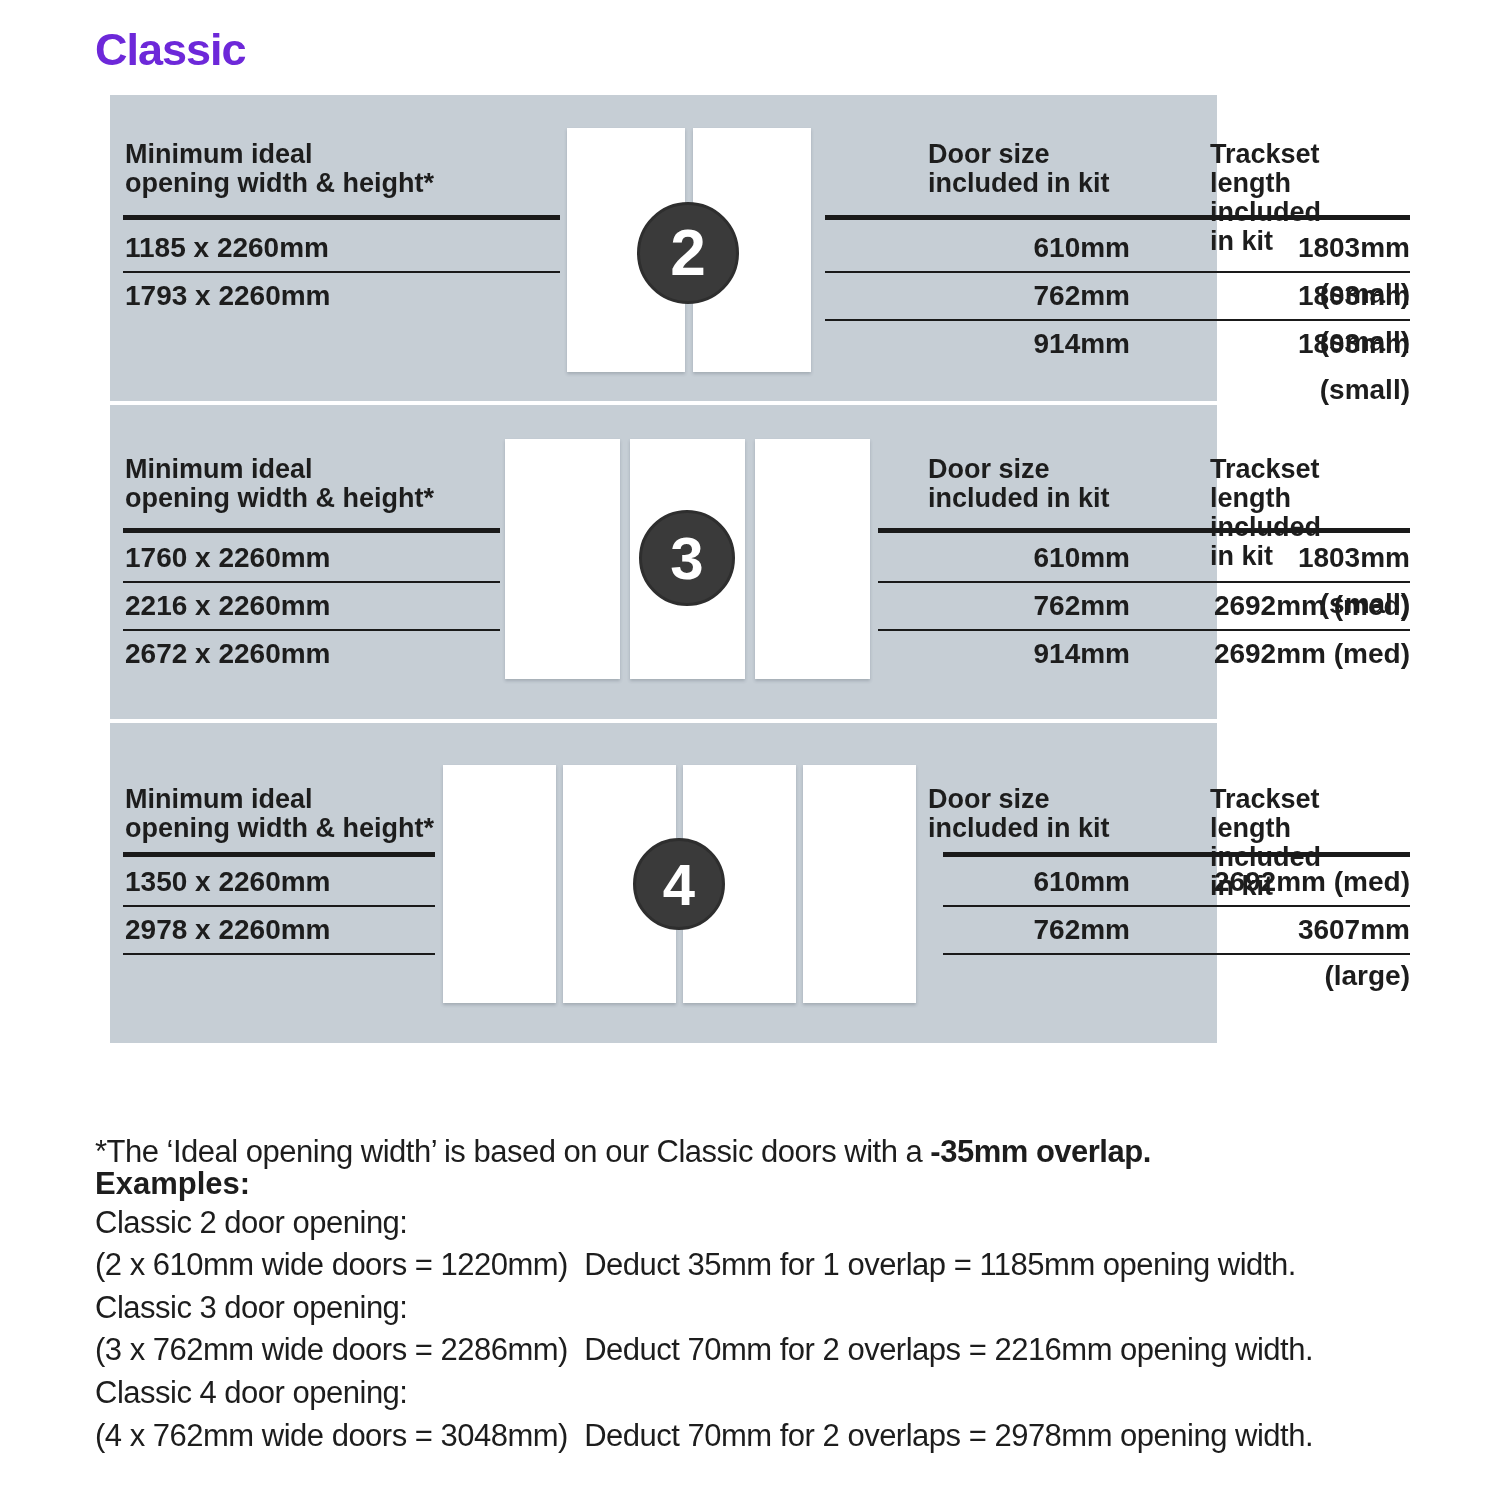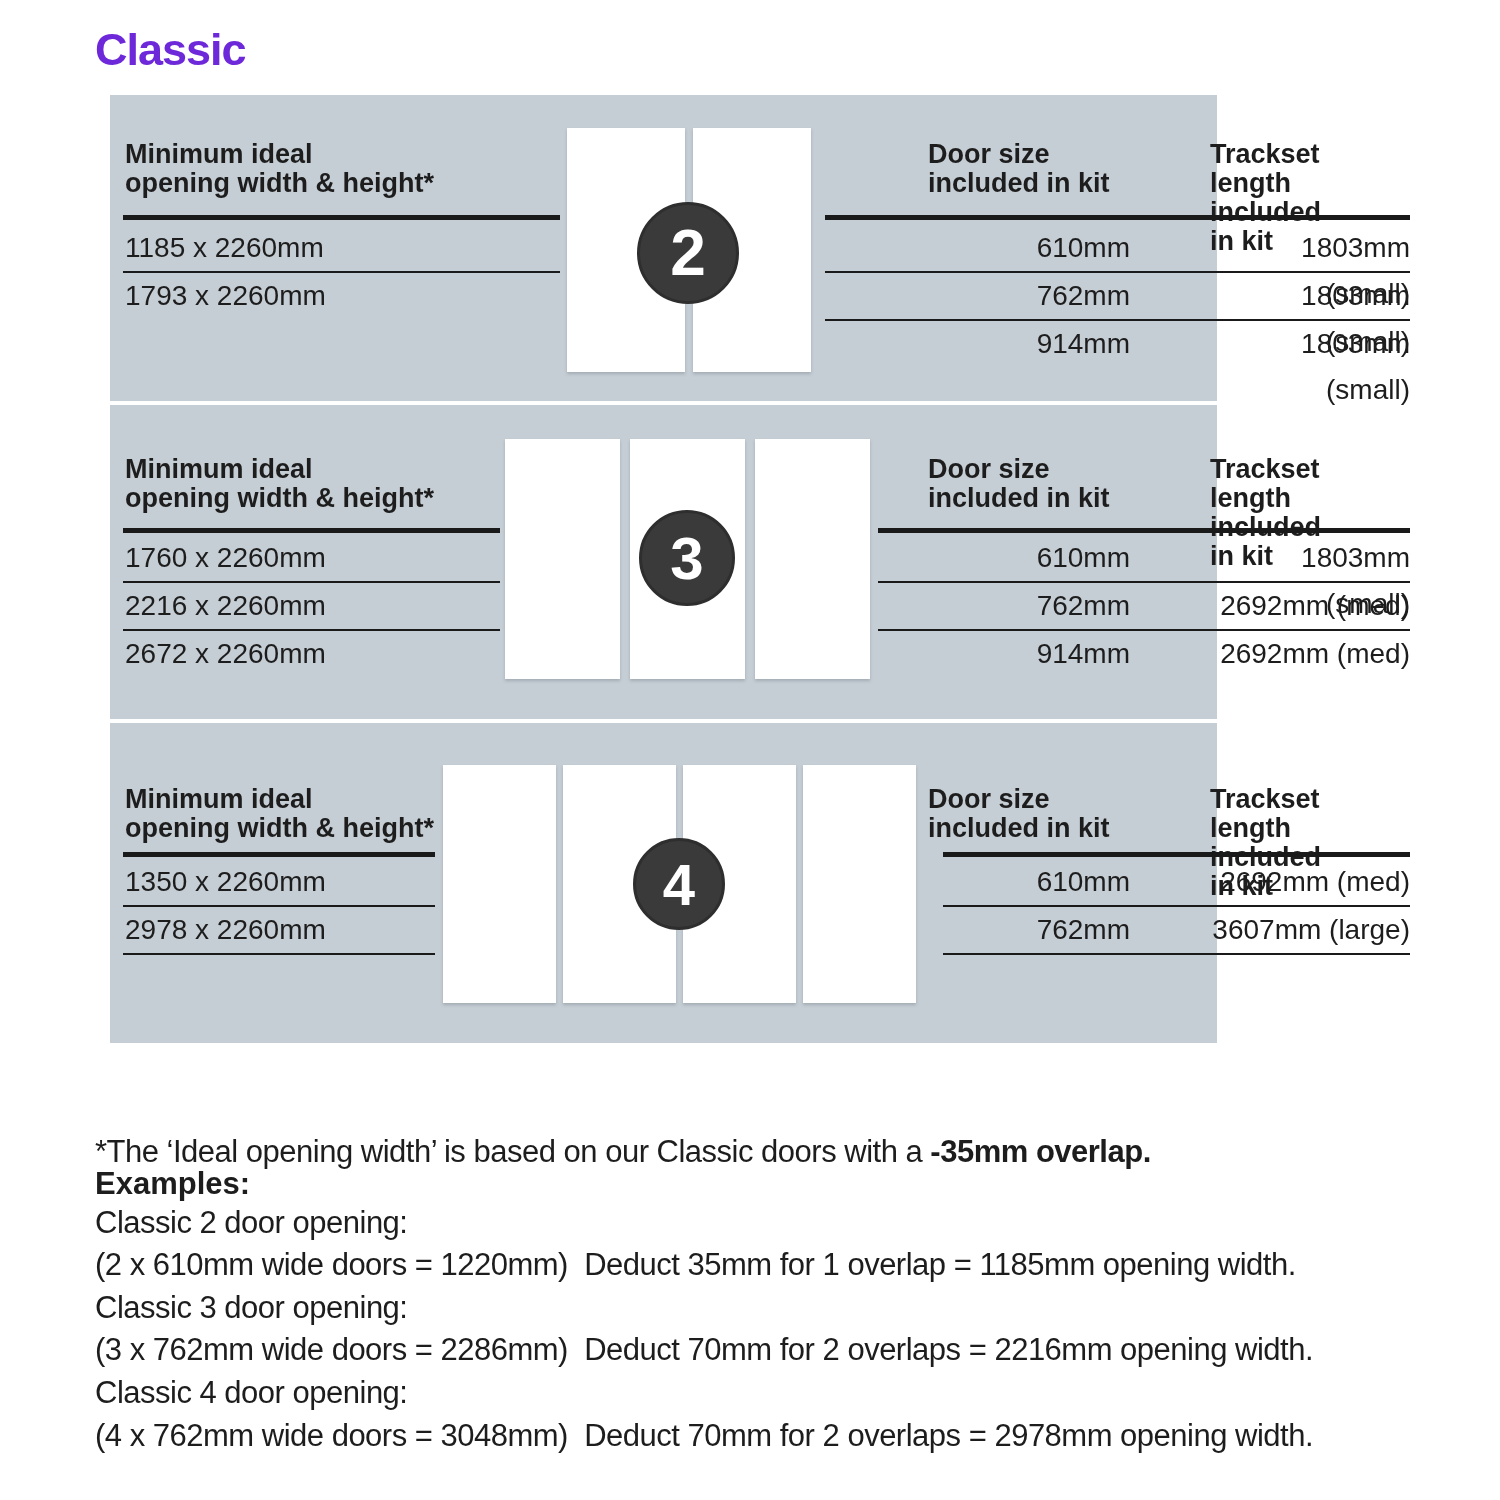--- a/index.html
+++ b/index.html
@@ -45,21 +45,21 @@
   .rows-left{position:absolute;}
   .panel-1 .rows-left{left:13px;top:130px;width:437px;}
   .panel-2 .rows-left{left:13px;top:130px;width:377px;}
   .panel-3 .rows-left{left:13px;top:136px;width:312px;}
 
   .rows-right{position:absolute;}
   .panel-1 .rows-right{left:715px;top:130px;width:585px;}
   .panel-2 .rows-right{left:768px;top:130px;width:532px;}
   .panel-3 .rows-right{left:833px;top:136px;width:467px;}
 
-  .row{position:relative;height:48px;line-height:46px;font-size:28px;font-weight:400;}
+  .row{position:relative;height:48px;line-height:46px;font-size:28px;font-weight:700;}
   .row.bordered{border-bottom:2px solid var(--line);}
   .rows-left .row{padding-left:2px;}
   .val-doorsize{position:absolute;right:280px;top:0;}
   .val-trackset{position:absolute;right:0;width:200px;top:0;text-align:right;}
 
   
   .door{position:absolute;background:var(--door);
     box-shadow:0 2px 3px rgba(60,70,85,.25);}
   .panel-1 .door{top:33px;height:244px;width:118px;}
   .panel-1 .door.d1{left:457px;} .panel-1 .door.d2{left:583px;}

